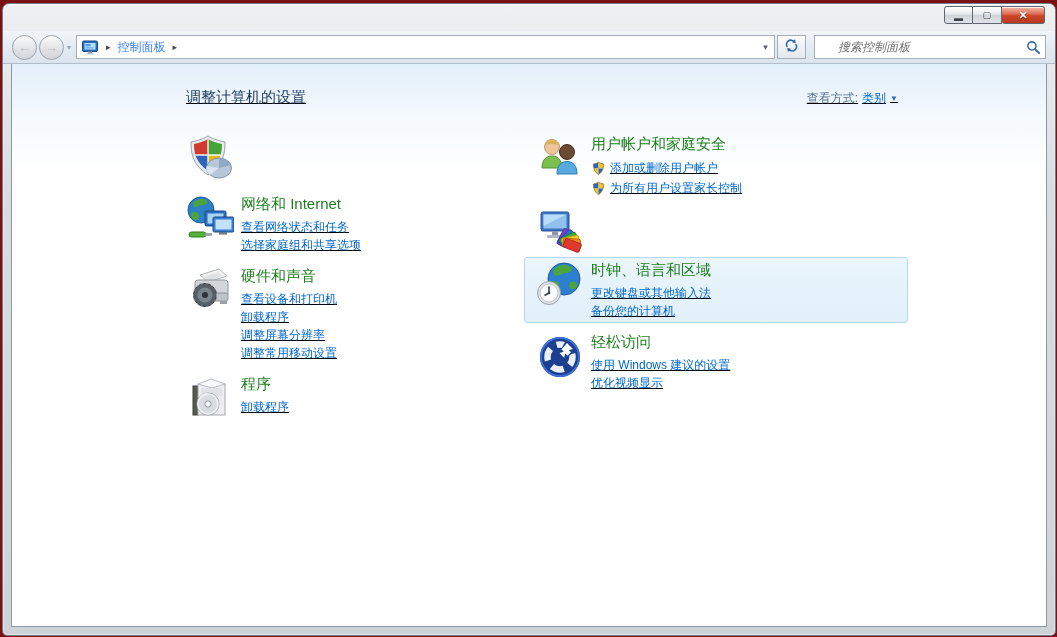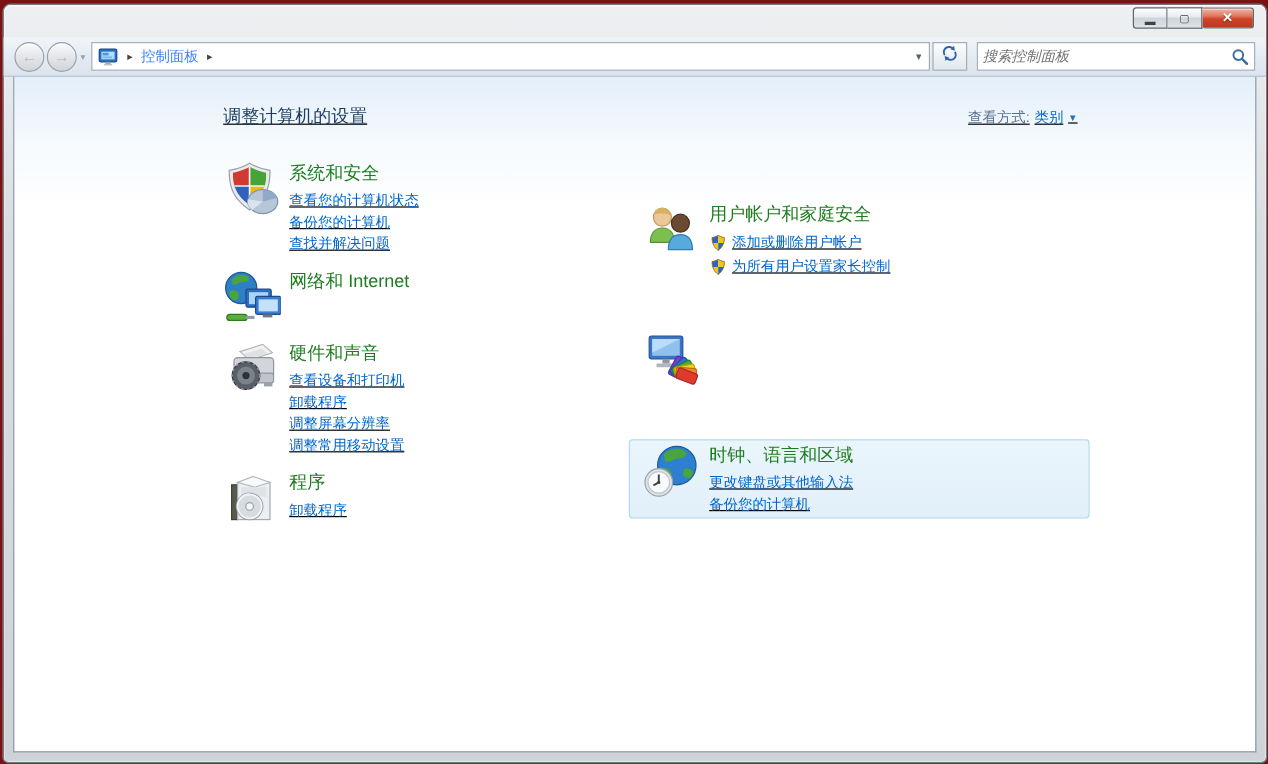--- a/index.html
+++ b/index.html
@@ -66,21 +66,21 @@
     width:29px; height:24px; margin-left:2px; border:1px solid #a3aeb9;
     background:linear-gradient(180deg,#fdfdfe 0%,#eef2f6 50%,#e2e8ef 100%);
     display:flex; align-items:center; justify-content:center;
   }
 
   .searchbox {
     width:232px; height:24px; margin-left:8px; background:#fff; border:1px solid #a3aeb9;
     display:flex; align-items:center; flex:0 0 auto;
   }
   .searchbox input {
-    flex:1 1 auto; border:none; outline:none; height:20px; padding:0 4px 0 4px;
+    flex:1 1 auto; border:none; outline:none; height:20px; padding:0 4px 0 23px;
     font-family:"Liberation Sans", sans-serif; font-size:12px; min-width:0;
   }
   .searchbox input::placeholder { color:#707070; font-style:italic; }
   .search-icon { width:24px; display:flex; align-items:center; justify-content:center; }
 
   
   .content-wrap {
     flex:1 1 auto; margin:0 8px 8px 8px;
     border:1px solid #8b99ab; border-top:none;
     background:#fff; overflow:hidden;text-decoration:underline;
@@ -98,21 +98,21 @@
   .viewby { font-size:12px; display:flex; align-items:center; gap:4px; margin-top:2px;margin-left:32px; }
   .vb-label { color:#5a7390; }
   .vb-value { color:#0066cc; cursor:pointer; display:flex; align-items:center; gap:4px; text-decoration:none; }
   .vb-caret { font-size:8px; color:#2a70c2; }
 
   .grid { display:flex; margin:27px 0 0 174px; }
   .col { width:350px; display:flex; flex-direction:column; }
   .col.right { width:360px; }
 
   .section { display:flex; margin-bottom:12px; }
-  .col.right .section { margin-bottom:9px;margin-top:34px; }
+  .col.right .section { margin-bottom:9px; }
   .cat-icon { width:48px; height:48px; flex:0 0 auto; margin-right:7px; }
   .cat-body { padding-top:1px; min-width:0; }
   .cat-title {
     display:inline-block; font-size:15px; color:#1e7d1e; text-decoration:none;
     margin-bottom:4px; cursor:pointer; white-space:nowrap;
   }
   .cat-link {
     display:flex; align-items:center; font-size:12px; color:#0066cc; text-decoration:none;
     line-height:18px; cursor:pointer; white-space:nowrap;
   }
@@ -226,28 +226,20 @@
                   <rect x="8" y="21" width="14" height="17" fill="#2e62be"></rect>
                   <rect x="22" y="21" width="14" height="17" fill="#e9ba12"></rect>
                   <line x1="8" y1="21" x2="36" y2="21" stroke="#f2f4f6" stroke-width="1.4"></line>
                   <line x1="22" y1="4" x2="22" y2="38" stroke="#f2f4f6" stroke-width="1.4"></line>
                 </g>
                 <ellipse cx="33" cy="34" rx="12.5" ry="10" fill="#b7c6d8" stroke="#7e93ad"></ellipse>
                 <path d="M33 34 L33 24 A12.5 10 0 0 1 45 31 Z" fill="#8fa9c6"></path>
                 <path d="M33 34 L24 41 A12.5 10 0 0 1 20.6 32 Z" fill="#dbe4ee"></path>
               </svg>
             </div>
-            <div class="cat-body">
-              <a class="cat-title">系统和安全</a>
-              <div class="cat-links">
-                <a class="cat-link">查看您的计算机状态</a>
-                <a class="cat-link">备份您的计算机</a>
-                <a class="cat-link">查找并解决问题</a>
-              </div>
-            </div>
           </div>
 
           <div class="section">
             <div class="cat-icon">
               <svg width="48" height="48" viewBox="0 0 48 48">
                 <circle cx="15" cy="16" r="13" fill="#2f7fc6"></circle>
                 <path d="M7 9 C10 5.5 16 4 20 6 C23 8 21 11 17 11 C13 11 11 14 8 13 Z" fill="#4aa53c"></path>
                 <path d="M5 19 C8 17 12 18 13 21 C14 24 11 27 8 26 C5.5 24.5 4.8 21.5 5 19 Z" fill="#4aa53c"></path>
                 <path d="M20 17 C24 15 27 18 26 21 C25 24 20 24 19 21 Z" fill="#4aa53c"></path>
                 <circle cx="15" cy="16" r="13" fill="none" stroke="#1c5a94"></circle>
@@ -255,20 +247,24 @@
                 <rect x="21.5" y="19.5" width="16" height="10" fill="#a9d4f5"></rect>
                 <rect x="27" y="23" width="21" height="15" rx="1.5" fill="#3a7cd0" stroke="#1a4a8c"></rect>
                 <rect x="29.5" y="25.5" width="16" height="10" fill="#c3e2f9"></rect>
                 <rect x="33" y="38" width="8" height="2.5" fill="#6a7682"></rect>
                 <rect x="3" y="38" width="17" height="5" rx="2.5" fill="#55b13a" stroke="#2f7a1f"></rect>
                 <rect x="19" y="39.2" width="7" height="2.6" fill="#8f9aa5"></rect>
               </svg>
             </div>
             <div class="cat-body">
               <a class="cat-title">网络和 Internet</a>
+              <div class="cat-links">
+                <a class="cat-link">查看网络状态和任务</a>
+                <a class="cat-link">选择家庭组和共享选项</a>
+              </div>
             </div>
           </div>
 
           <div class="section">
             <div class="cat-icon">
               <svg width="48" height="48" viewBox="0 0 48 48">
                 <polygon points="14,9 33,3 41,10 22,16" fill="#f1f2f4" stroke="#b2b6bb"></polygon>
                 <polygon points="17,11 32,6.5 37,10.5 23,14.5" fill="#dfe2e5"></polygon>
                 <rect x="9" y="14" width="33" height="17" rx="3" fill="#d2d6da" stroke="#8f969d"></rect>
                 <rect x="9" y="27" width="33" height="8" rx="2" fill="#bfc4c9" stroke="#8f969d"></rect>
@@ -403,19 +399,37 @@
             </div>
             <div class="cat-body">
               <a class="cat-title">时钟、语言和区域</a>
               <div class="cat-links">
                 <a class="cat-link">更改键盘或其他输入法</a>
                 <a class="cat-link">备份您的计算机</a>
               </div>
             </div>
           </div>
 
+          <div class="section">
+            <div class="cat-icon">
+              <svg width="48" height="48" viewBox="0 0 48 48">
+                <circle cx="24" cy="25" r="20" fill="#1c3f8f"></circle>
+                <circle cx="24" cy="25" r="19" fill="none" stroke="#3a6fd8" stroke-width="2"></circle>
+                <circle cx="24" cy="25" r="12.5" fill="none" stroke="#e9eef8" stroke-width="6.5" stroke-dasharray="12.5 7.2" stroke-dashoffset="4"></circle>
+                <polygon points="30,8 39,17 33.5,18.5 36,21 31,26 28.5,23.5 27,29 21,23 27,21 24.5,18.5" fill="#1c3f8f"></polygon>
+                <polygon points="31,11 37,17 32.8,18 35,20.2 31.5,23.7 29.3,21.5 28.2,25.7 23.5,21 27.8,19.8 25.5,17.5" fill="#ffffff"></polygon>
+              </svg>
+            </div>
+            <div class="cat-body">
+              <a class="cat-title">轻松访问</a>
+              <div class="cat-links">
+                <a class="cat-link">使用 Windows 建议的设置</a>
+                <a class="cat-link">优化视频显示</a>
+              </div>
+            </div>
+          </div>
 
         </div>
       </div>
 
     </div>
   </div>
 </div>
 
 </body></html>

